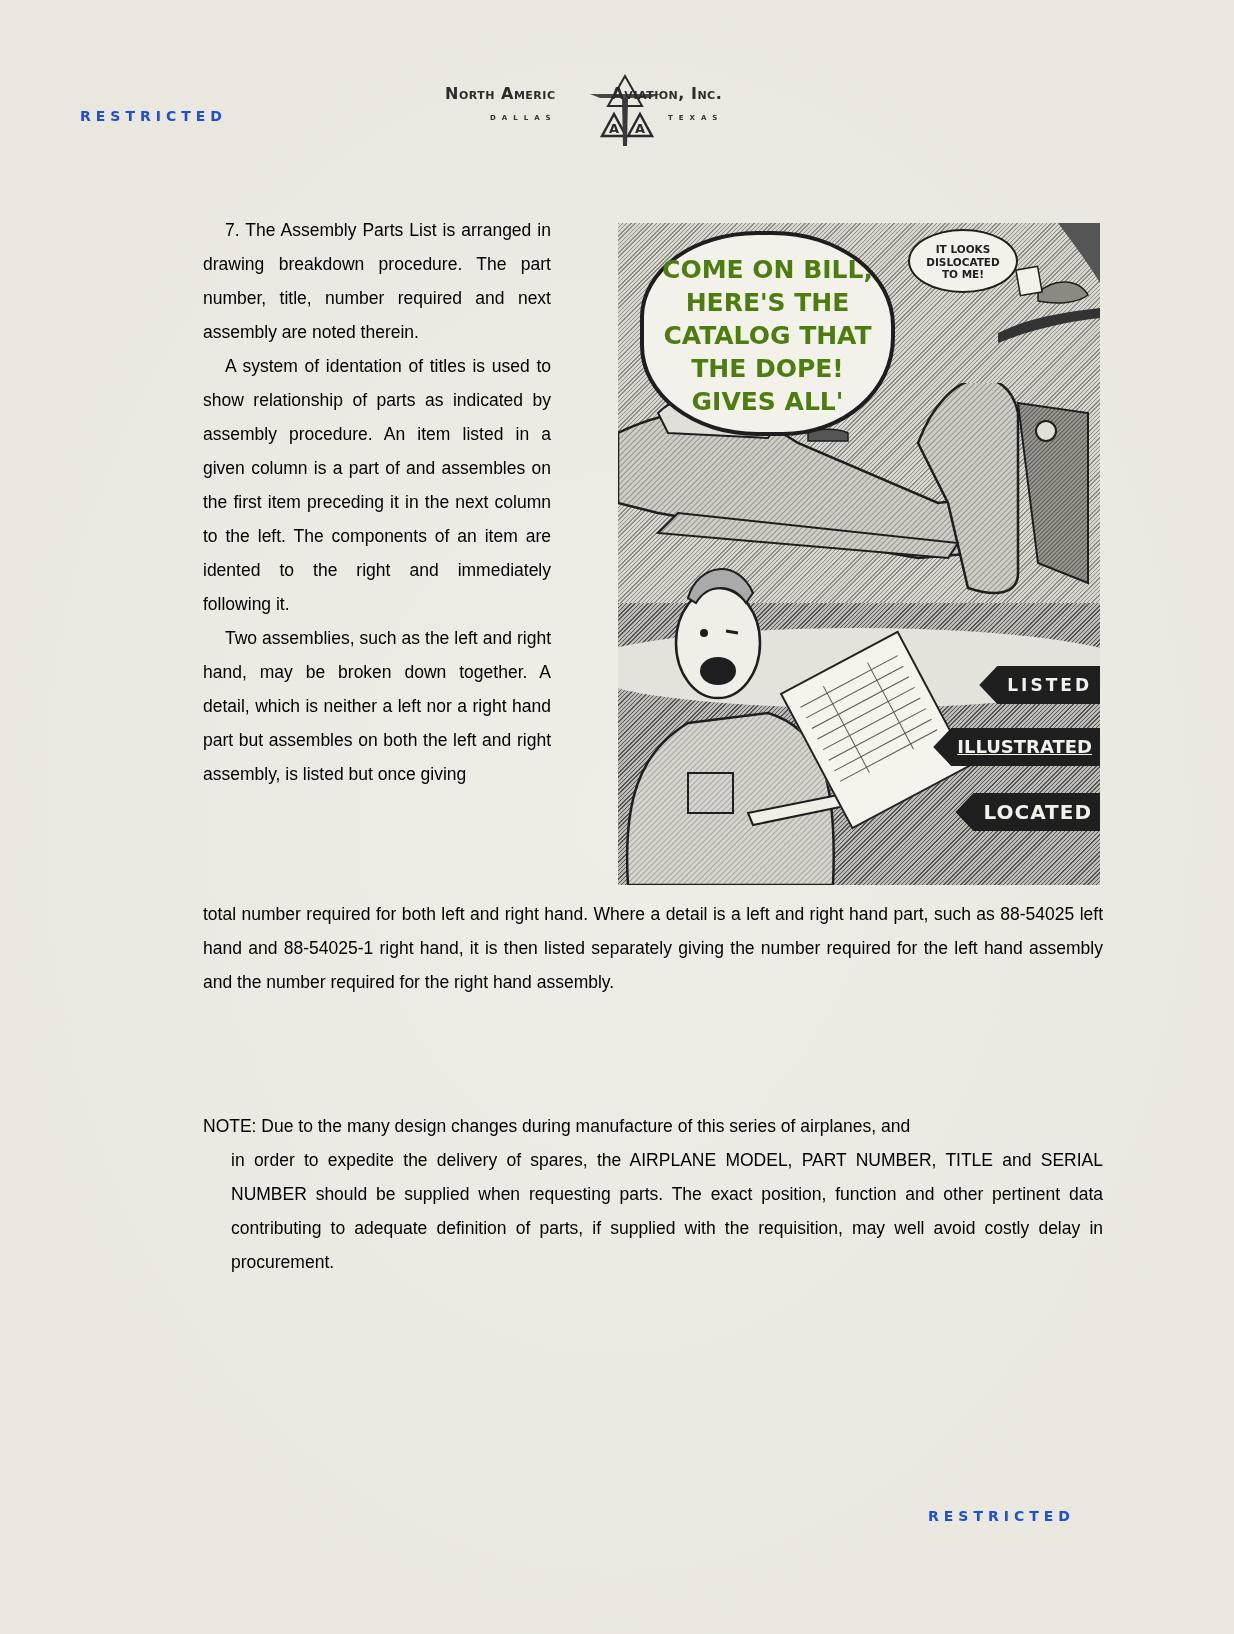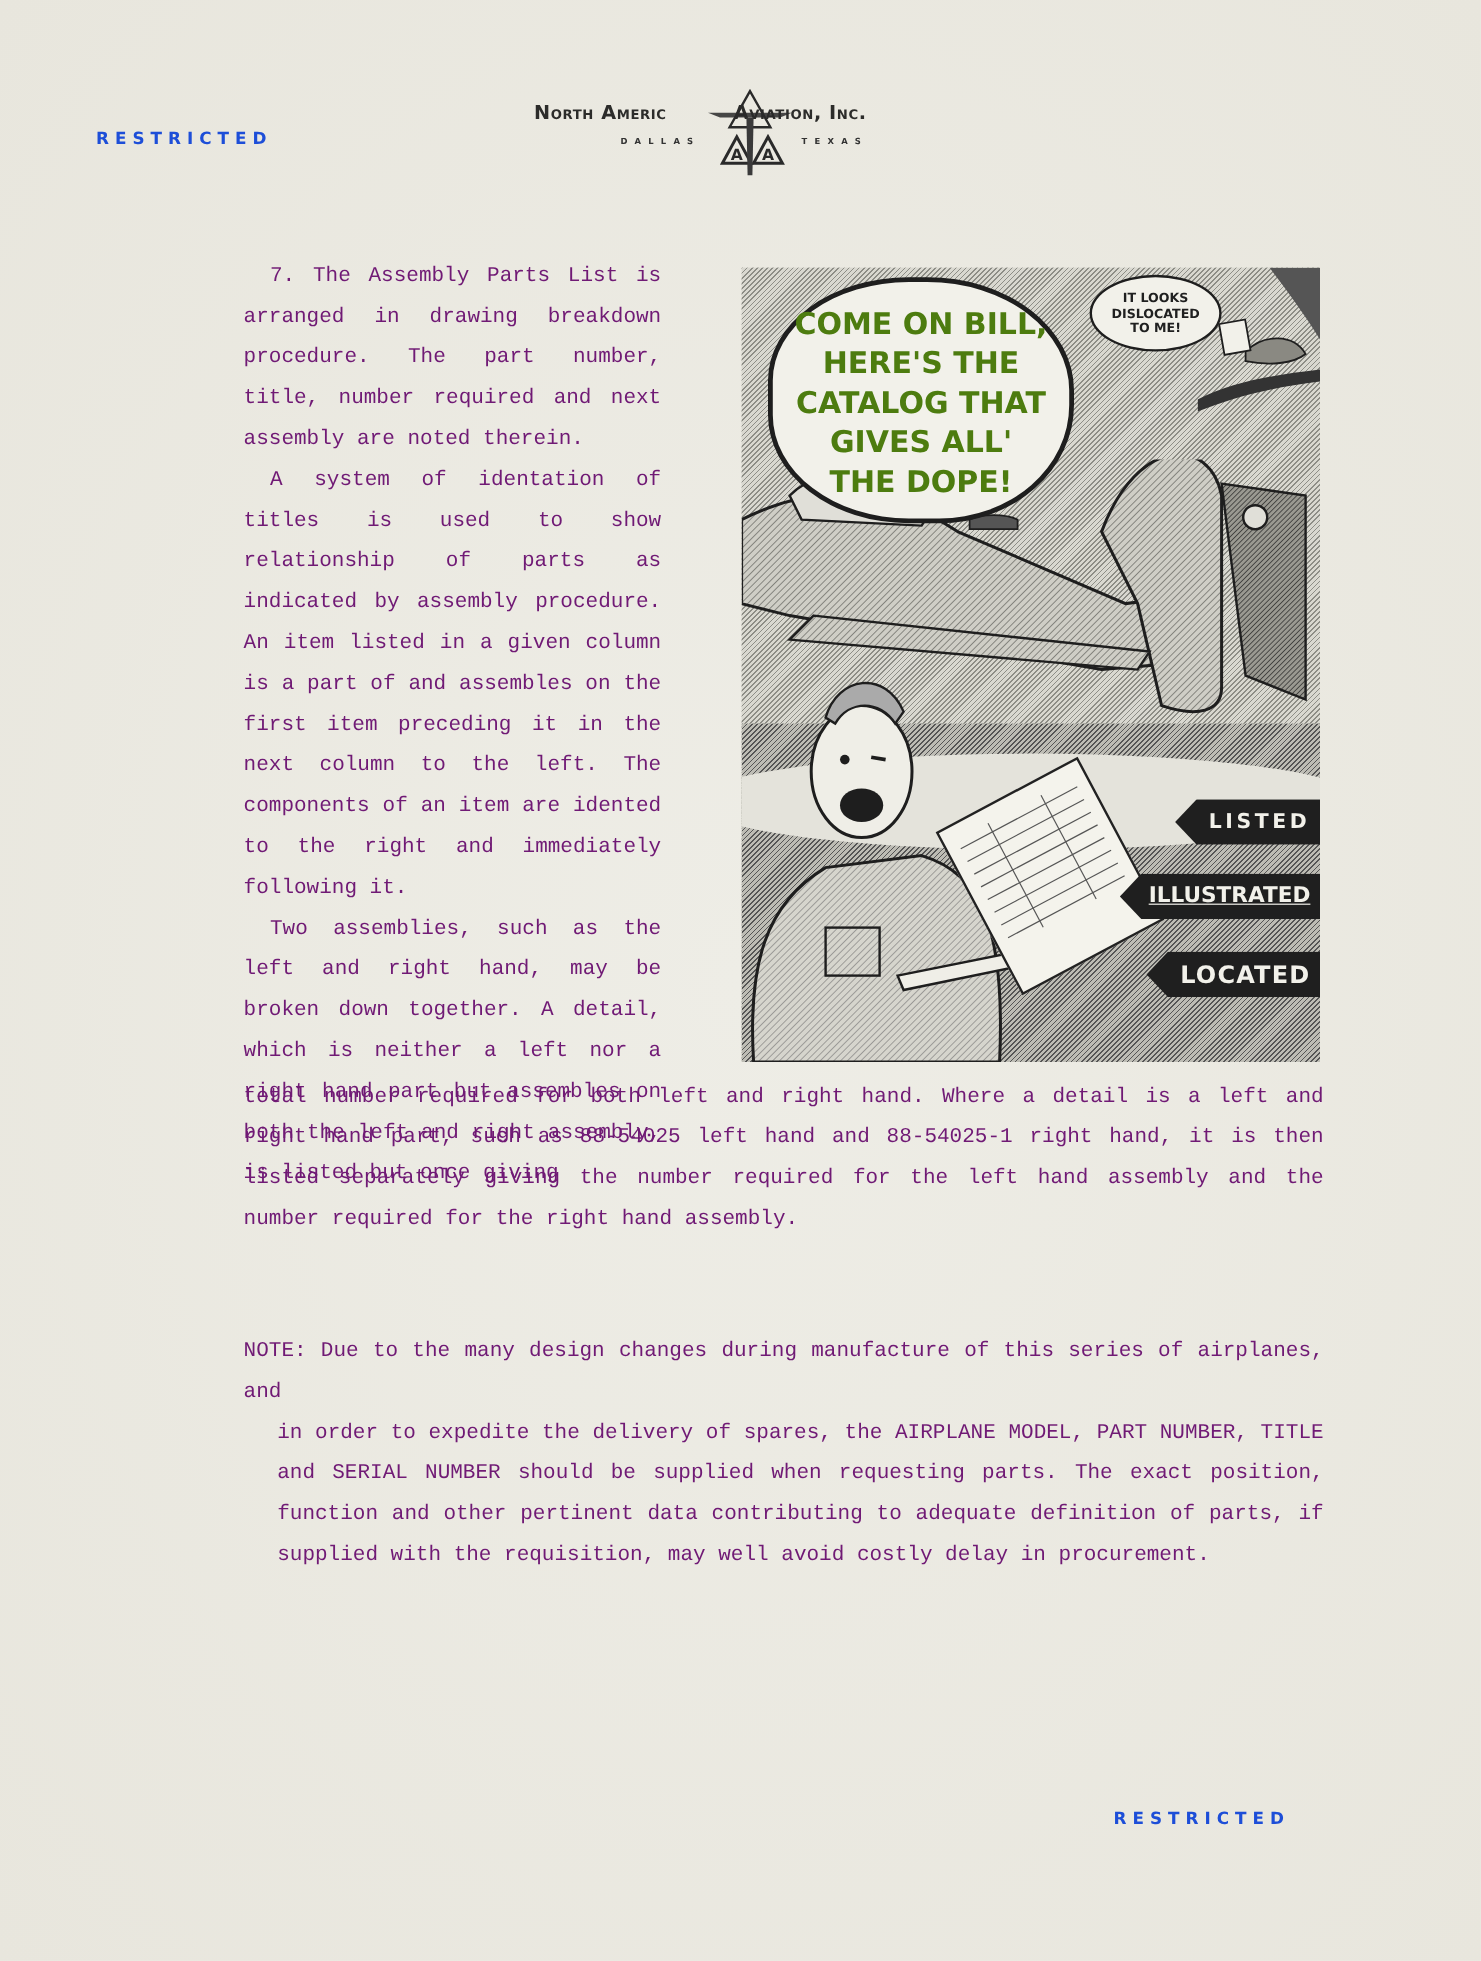--- a/index.html
+++ b/index.html
@@ -39,29 +39,29 @@
     font-variant: small-caps;
   }
   .company .c1 { margin-right: 4px; }
   .company .c2 { margin-left: 52px; }
   .city {
     position: absolute; top: 40px;
     font-family: "DejaVu Sans", sans-serif;
     font-size: 7px; font-weight: bold;
     letter-spacing: 6px; color: #333;
   }
-  .city.left { left: 60px; margin-left: 27px; }
+  .city.left { left: 60px; }
   .city.right { left: 238px; }
   .logo { position: absolute; left: 150px; top: 0px; width: 90px; height: 75px; }
 
   .body-text {
-    font-family: Liberation Mono, monospace;
+    font-family: Liberation Sans, sans-serif;
     font-size: 17.5px;
     line-height: 34px;
-    color: #701a75;
+    color: #000000;
     text-align: justify;
   }
   .col-text {
     position: absolute; left: 203px; top: 213px; width: 348px;
   }
   .col-text p { margin: 0 0 0 0; text-indent: 22px; }
   .col-text p + p { margin-top: 0; }
   .full-text {
     position: absolute; left: 203px; top: 897px; width: 900px;
   }
@@ -194,22 +194,22 @@
     <path d="M60,130 L340,160 L330,175 L40,150 Z" fill="url(#hatch)" stroke="#1e1e1e" stroke-width="2"></path>
     <path d="M400,20 L470,30 L470,200 L420,180 Z" fill="url(#hatchdark)" stroke="#1e1e1e" stroke-width="2"></path>
     <circle cx="428" cy="48" r="10" fill="#e0dfd8" stroke="#1e1e1e" stroke-width="2"></circle>
     <path d="M190,50 C200,45 220,45 230,50 L230,58 L190,58 Z" fill="#555" stroke="#1e1e1e" stroke-width="1.5"></path>
   </svg>
 
   <div class="speech">
     <div>COME ON BILL,</div>
     <div>HERE'S THE</div>
     <div>CATALOG THAT</div>
+    <div>THE DOPE!</div>
     <div>GIVES ALL'</div>
-    <div>THE DOPE!</div>
   </div>
 
   <div class="speech-small">
     <div>IT LOOKS</div>
     <div>DISLOCATED</div>
     <div>TO ME!</div>
   </div>
 
   <svg class="illus-layer" style="left:380px;top:0;width:102px;height:140px;z-index:3" viewBox="0 0 102 140">
     <path d="M0,110 C30,95 60,90 102,85 L102,95 C60,100 30,108 0,120 Z" fill="#333"></path>

